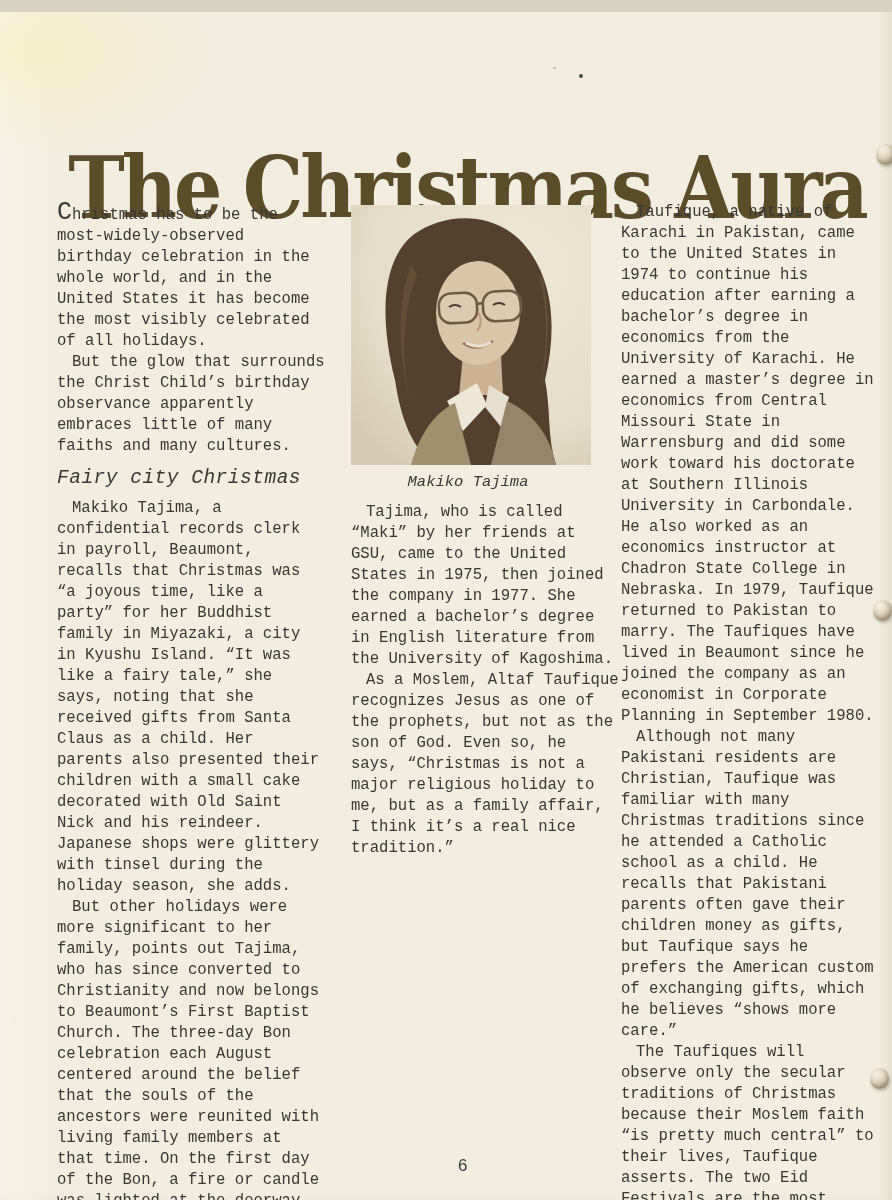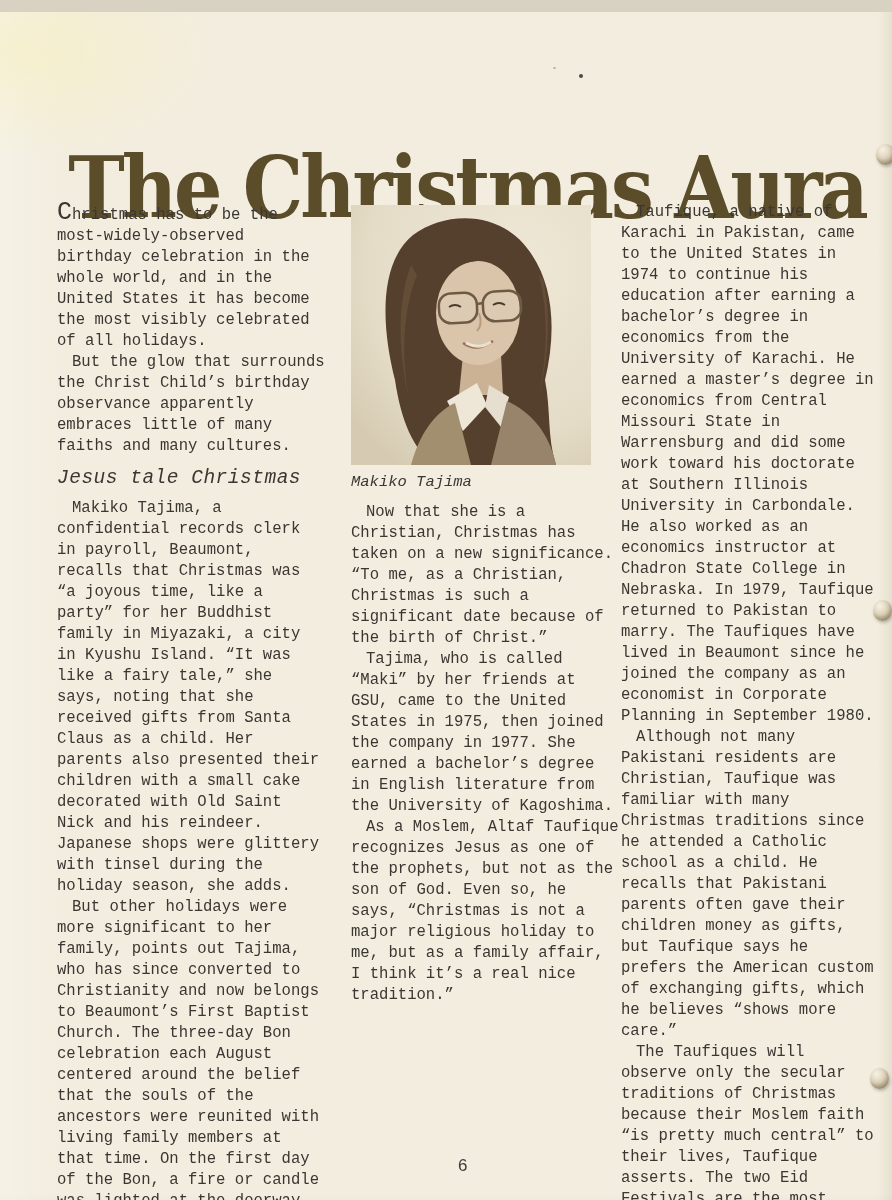--- a/index.html
+++ b/index.html
@@ -31,21 +31,21 @@
   .col p.lead::first-letter{font-size:25px;line-height:10px;}
   .col h3{
     font-style:italic;font-weight:normal;
     font-size:19.5px;margin:11px 0 9px 0;letter-spacing:.5px;
   }
   #col1{left:57px;top:193px;width:268px;}
   #col2{left:351px;top:193px;width:268px;}
   #col3{left:621px;top:190px;width:256px;}
   .photo-frame{width:240px;height:260px;overflow:hidden;background:#e7dfcc;}
   .photo-caption{
-    width:240px;box-sizing:border-box;text-align:left;padding-right:6px;
+    width:240px;box-sizing:border-box;text-align:center;padding-right:6px;
     font-style:italic;font-size:15.5px;margin:7px 0 9px 0;
   }
   .page-number{
     position:absolute;left:458px;top:1144px;
     font-family:"Liberation Sans", sans-serif;
     font-size:17px;color:#3c3c3c;letter-spacing:1px;
   }
   .bead{
     position:absolute;width:19px;height:21px;border-radius:50%;
     background:radial-gradient(circle at 35% 28%, #f7f1e3 0%, #ddd2ba 45%, #b1a488 75%, #847a60 100%);
@@ -64,21 +64,21 @@
 <div id="page">
 
   <h1 class="headline">The Christmas Aura</h1>
 
   <span class="speck" id="speck1"></span>
   <span class="speck" id="speck2"></span>
 
   <div class="col" id="col1">
     <p class="noindent lead">Christmas has to be the most-widely-observed birthday celebration in the whole world, and in the United States it has become the most visibly celebrated of all holidays.</p>
     <p>But the glow that surrounds the Christ Child’s birthday observance apparently embraces little of many faiths and many cultures.</p>
-    <h3>Jesus tale Christmas</h3>
+    <h3>Fairy city Christmas</h3>
     <p>Makiko Tajima, a confidential records clerk in payroll, Beaumont, recalls that Christmas was “a joyous time, like a party” for her Buddhist family in Miyazaki, a city in Kyushu Island. “It was like a fairy tale,” she says, noting that she received gifts from Santa Claus as a child. Her parents also presented their children with a small cake decorated with Old Saint Nick and his reindeer. Japanese shops were glittery with tinsel during the holiday season, she adds.</p>
     <p>But other holidays were more significant to her family, points out Tajima, who has since converted to Christianity and now belongs to Beaumont’s First Baptist Church. The three-day Bon celebration each August centered around the belief that the souls of the ancestors were reunited with living family members at that time. On the first day of the Bon, a fire or candle was lighted at the doorway so the ancestors could find their way. Paper lanterns were</p>
   </div>
 
   <div class="col" id="col2">
     <div class="photo-frame">
       <svg width="240" height="260" viewBox="0 0 240 260" xmlns="http://www.w3.org/2000/svg">
         <defs>
           <radialGradient id="bgv" cx="70%" cy="25%" r="90%">
             <stop offset="0%" stop-color="#efe8d6"></stop>
@@ -112,21 +112,20 @@
         <path d="M115,138 q13,7 25,-1" stroke="#f1e8da" stroke-width="3" fill="none" opacity=".9"></path>
 
         <path d="M96,196 L126,178 L136,200 L112,226 Z" fill="#eee7d8"></path>
         <path d="M158,192 L138,180 L134,202 L150,222 Z" fill="#e6dece"></path>
 
         <path d="M60,260 C70,222 90,204 104,198 L120,260 Z" fill="#a28f6f"></path>
         <path d="M205,260 C198,226 178,206 156,196 L140,260 Z" fill="#97846a"></path>
       </svg>
     </div>
     <div class="photo-caption">Makiko Tajima</div>
-    <p>Now that she is a Christian, Christmas has taken on a new significance. “To me, as a Christian, Christmas is such a significant date because of the birth of Christ.”</p>
     <p>Tajima, who is called “Maki” by her friends at GSU, came to the United States in 1975, then joined the company in 1977. She earned a bachelor’s degree in English literature from the University of Kagoshima.</p>
     <p>As a Moslem, Altaf Taufique recognizes Jesus as one of the prophets, but not as the son of God. Even so, he says, “Christmas is not a major religious holiday to me, but as a family affair, I think it’s a real nice tradition.”</p>
   </div>
 
   <div class="col" id="col3">
     <p>Taufique, a native of Karachi in Pakistan, came to the United States in 1974 to continue his education after earning a bachelor’s degree in economics from the University of Karachi. He earned a master’s degree in economics from Central Missouri State in Warrensburg and did some work toward his doctorate at Southern Illinois University in Carbondale. He also worked as an economics instructor at Chadron State College in Nebraska. In 1979, Taufique returned to Pakistan to marry. The Taufiques have lived in Beaumont since he joined the company as an economist in Corporate Planning in September 1980.</p>
     <p>Although not many Pakistani residents are Christian, Taufique was familiar with many Christmas traditions since he attended a Catholic school as a child. He recalls that Pakistani parents often gave their children money as gifts, but Taufique says he prefers the American custom of exchanging gifts, which he believes “shows more care.”</p>
     <p>The Taufiques will observe only the secular traditions of Christmas because their Moslem faith “is pretty much central” to their lives, Taufique asserts. The two Eid Festivals are the most significant religious observances for Moslems. One Eid celebration, held in commemoration of the prophet Abraham, is observed by butchering a goat or steer.</p>
   </div>
 

